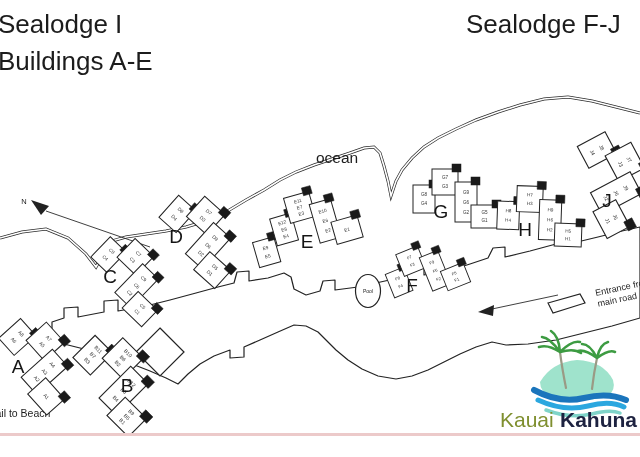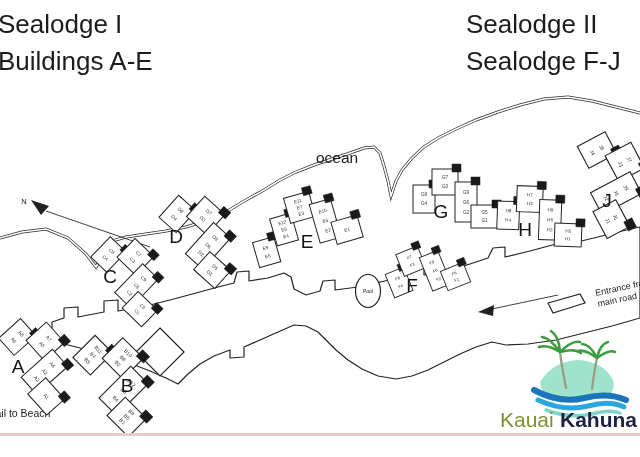--- a/index.html
+++ b/index.html
@@ -31,21 +31,20 @@
 <body>
 
 <div class="canvas">
 
   <div class="title" style="left:-2px;top:6px;">
     <div>Sealodge I</div>
     <div>Buildings A-E</div>
   </div>
 
   <div class="title" style="left:466px;top:6px;">
-    <div>Sealodge II</div>
     <div>Sealodge F-J</div>
   </div>
 
   <svg class="map-svg" width="640" height="457" viewBox="0 0 640 457">
 
     <g>
       <path class="coast-outer" d="M 0 238 L 22 232 L 46 229 L 68 238 L 86 254 L 96 267 L 104 253 L 112 241 L 126 237 L 146 234 L 166 231 L 186 227 L 206 221 L 226 212 L 246 200 L 264 190 L 280 180 L 296 172 L 314 165 L 332 159 L 350 153 L 364 148 L 374 147 L 380 153 L 384 166 L 388 181 L 391 196 L 396 181 L 402 170 L 412 158 L 424 147 L 438 138 L 456 129 L 476 120 L 498 112 L 520 105 L 544 99 L 568 97 L 592 101 L 616 107 L 640 113"></path>
       <path class="coast-inner" d="M 0 238 L 22 232 L 46 229 L 68 238 L 86 254 L 96 267 L 104 253 L 112 241 L 126 237 L 146 234 L 166 231 L 186 227 L 206 221 L 226 212 L 246 200 L 264 190 L 280 180 L 296 172 L 314 165 L 332 159 L 350 153 L 364 148 L 374 147 L 380 153 L 384 166 L 388 181 L 391 196 L 396 181 L 402 170 L 412 158 L 424 147 L 438 138 L 456 129 L 476 120 L 498 112 L 520 105 L 544 99 L 568 97 L 592 101 L 616 107 L 640 113"></path>
     </g>
 

